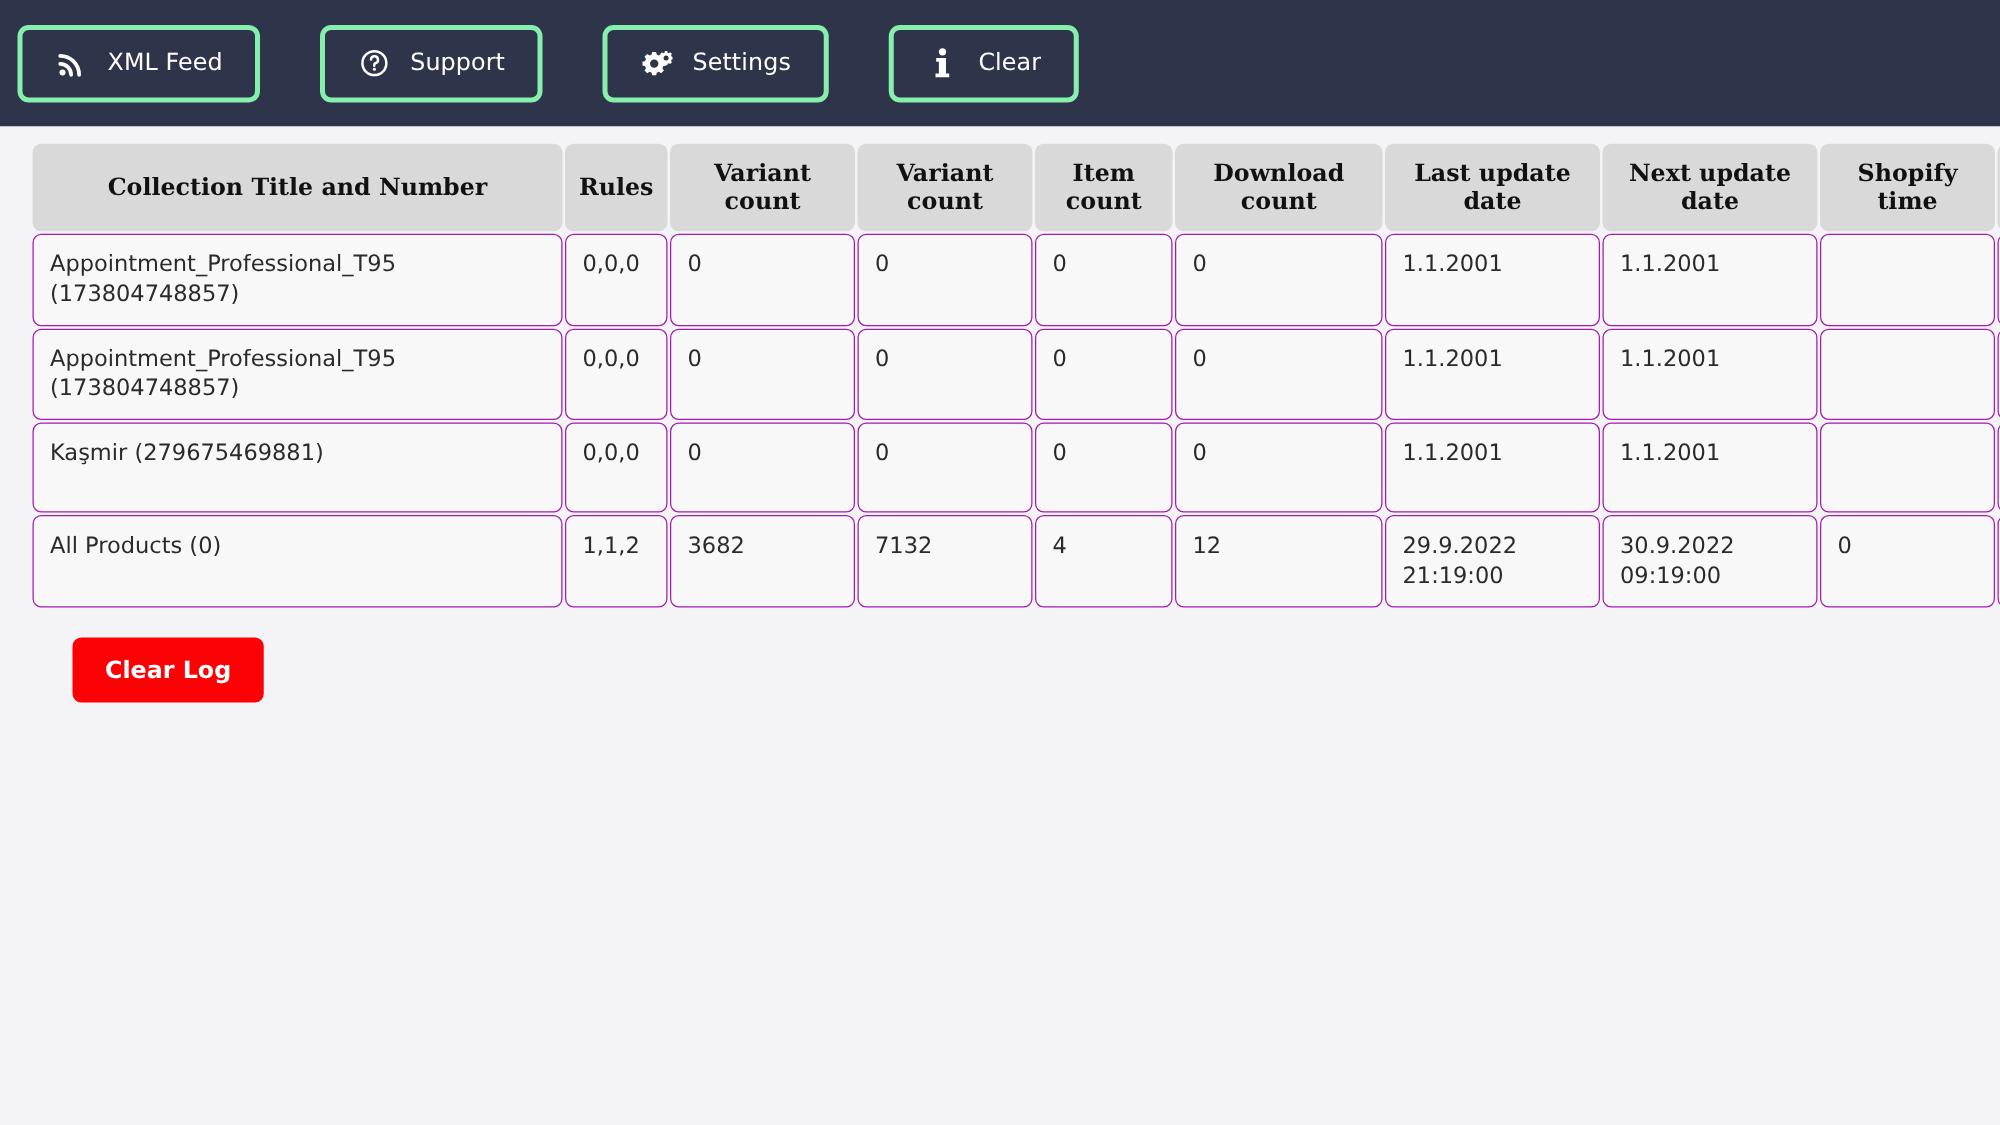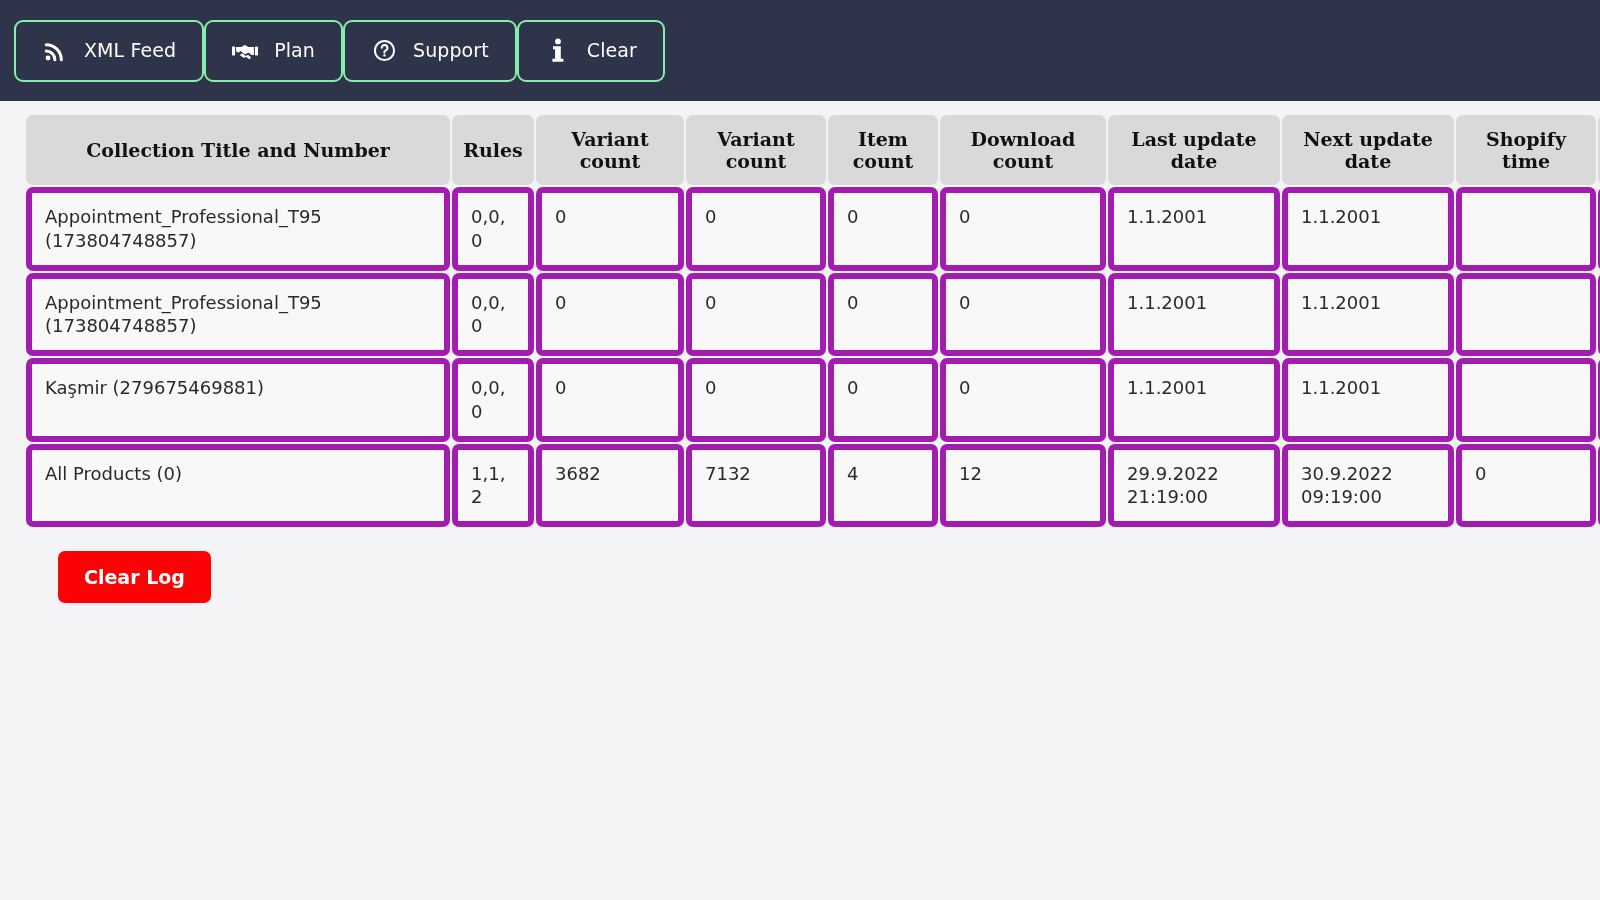--- a/index.html
+++ b/index.html
@@ -20,26 +20,27 @@
     height: 101px;
     width: 100%;
     display: flex;
     align-items: center;
     padding: 0 14px;
     gap: 0px;
     overflow: hidden;
   }
   .nav-btn {
     height: 62px;
-    border: 2px solid #86efac;
+    border: 4px solid #86efac;
     border-radius: 9px;
     display: flex;
     align-items: center;
     gap: 16px;
     padding: 0 26px;
+    margin-right: 48px;
     color: #ffffff;
     background: transparent;
     cursor: pointer;
     white-space: nowrap;
     flex: 0 0 auto;
   }
   .nav-btn.active {
     background: #f3662c;
     border-color: #f3662c;
   }
@@ -79,21 +80,21 @@
     font-weight: bold;
     color: #111111;
     text-align: center;
     padding: 12px 6px;
     height: 70px;
     vertical-align: middle;
     font-family: "DejaVu Serif", "Liberation Serif", serif;
   }
   table.log-table td {
     background: #f7f8f7;
-    border: 6px solid #a21caf;
+    border: 1px solid #a21caf;
     border-radius: 7px;
     font-size: 18px;
     color: #2a2a2a;
     text-align: left;
     vertical-align: top;
     padding: 12px 13px;
     height: 72px;
     line-height: 1.32;
     word-break: break-word;
   }
@@ -134,43 +135,43 @@
       <svg width="24" height="24" viewBox="0 0 24 24" fill="#ffffff">
         <circle cx="5" cy="19" r="2.4"></circle>
         <path d="M3.2 10.6a0.1 0.1 0 0 0 0 3 7.2 7.2 0 0 1 7.2 7.2 0.1 0.1 0 0 0 3 0 10.2 10.2 0 0 0-10.2-10.2z"></path>
         <path d="M3.2 4.2a0.1 0.1 0 0 0 0 3 13.6 13.6 0 0 1 13.6 13.6 0.1 0.1 0 0 0 3 0A16.6 16.6 0 0 0 3.2 4.2z"></path>
       </svg>
     </span>
     <span class="nav-label">XML Feed</span>
   </div>
 
 
-  <div class="nav-btn">
-    <span class="nav-icon">
-      <svg width="26" height="22" viewBox="0 0 26 22" fill="#ffffff">
-        <rect x="0" y="6.5" width="3.1" height="9" rx="0.7"></rect>
-        <rect x="22.9" y="6.5" width="3.1" height="9" rx="0.7"></rect>
-        <path d="M4.1 6.9h5.4l2.1-1.4a2.1 2.1 0 0 1 2.4 0l2.2 1.4h5.7v8.2h-2.3l-3.2-2.6-1.6 1.1a2.6 2.6 0 0 1-3-0.1l-3.3-2.5-1.1 0.9a2 2 0 0 1-2.4 0.1l-0.9-0.7z"></path>
-        <path d="M10.4 13.3l2.8 2.1a1.5 1.5 0 0 0 1.8 0l0.9-0.7 2.6 2.1a1.4 1.4 0 0 1-1 2.2 1.5 1.5 0 0 1-1-0.3l-2.5-1.9-0.6 0.5a2.3 2.3 0 0 1-2.7 0l-3-2.3z"></path>
-      </svg>
-    </span>
-    <span class="nav-label">Plan</span>
-  </div>
 
   <div class="nav-btn">
     <span class="nav-icon">
       <svg width="25" height="25" viewBox="0 0 24 24" fill="none" stroke="#ffffff" stroke-width="1.9">
         <circle cx="12" cy="12" r="9.2"></circle>
         <path d="M9.4 9.3a2.7 2.7 0 1 1 3.3 2.8c-0.6 0.2-0.8 0.7-0.8 1.3v0.7" stroke-linecap="round"></path>
         <circle cx="12" cy="16.7" r="1.15" fill="#ffffff" stroke="none"></circle>
       </svg>
     </span>
     <span class="nav-label">Support</span>
   </div>
 
+  <div class="nav-btn">
+    <span class="nav-icon">
+      <svg width="26" height="24" viewBox="0 0 26 24" fill="#ffffff">
+        <path d="M9.3 4.6l0.5-2.1h3.1l0.5 2.1 1.7 0.7 1.8-1.2 2.2 2.2-1.2 1.8 0.7 1.7 2.1 0.5v3.1l-2.1 0.5-0.7 1.7 1.2 1.8-2.2 2.2-1.8-1.2-1.7 0.7-0.5 2.1h-3.1l-0.5-2.1-1.7-0.7-1.8 1.2-2.2-2.2 1.2-1.8-0.7-1.7-2.1-0.5v-3.1l2.1-0.5 0.7-1.7-1.2-1.8 2.2-2.2 1.8 1.2z"></path>
+        <circle cx="11.35" cy="11.9" r="3.35" fill="#2e3449"></circle>
+        <path d="M19.6 3.1l0.3-1.3h1.9l0.3 1.3 1 0.4 1.1-0.7 1.35 1.35-0.7 1.1 0.4 1 1.3 0.3v1.9l-1.3 0.3-0.4 1 0.7 1.1-1.35 1.35-1.1-0.7-1 0.4-0.3 1.3h-1.9l-0.3-1.3-1-0.4-1.1 0.7-1.35-1.35 0.7-1.1-0.4-1-1.3-0.3v-1.9l1.3-0.3 0.4-1-0.7-1.1 1.35-1.35 1.1 0.7z"></path>
+        <circle cx="20.85" cy="7.45" r="2.0" fill="#2e3449"></circle>
+      </svg>
+    </span>
+    <span class="nav-label">Settings</span>
+  </div>
 
   <div class="nav-btn">
     <span class="nav-icon">
       <svg width="16" height="25" viewBox="0 0 16 25" fill="#ffffff">
         <circle cx="8" cy="3.4" r="2.9"></circle>
         <path d="M4.6 8.3h6.2v12.4h2.6v3.1H2.4v-3.1h2.7v-9.4H3.0V8.3z"></path>
       </svg>
     </span>
     <span class="nav-label">Clear</span>
   </div>

